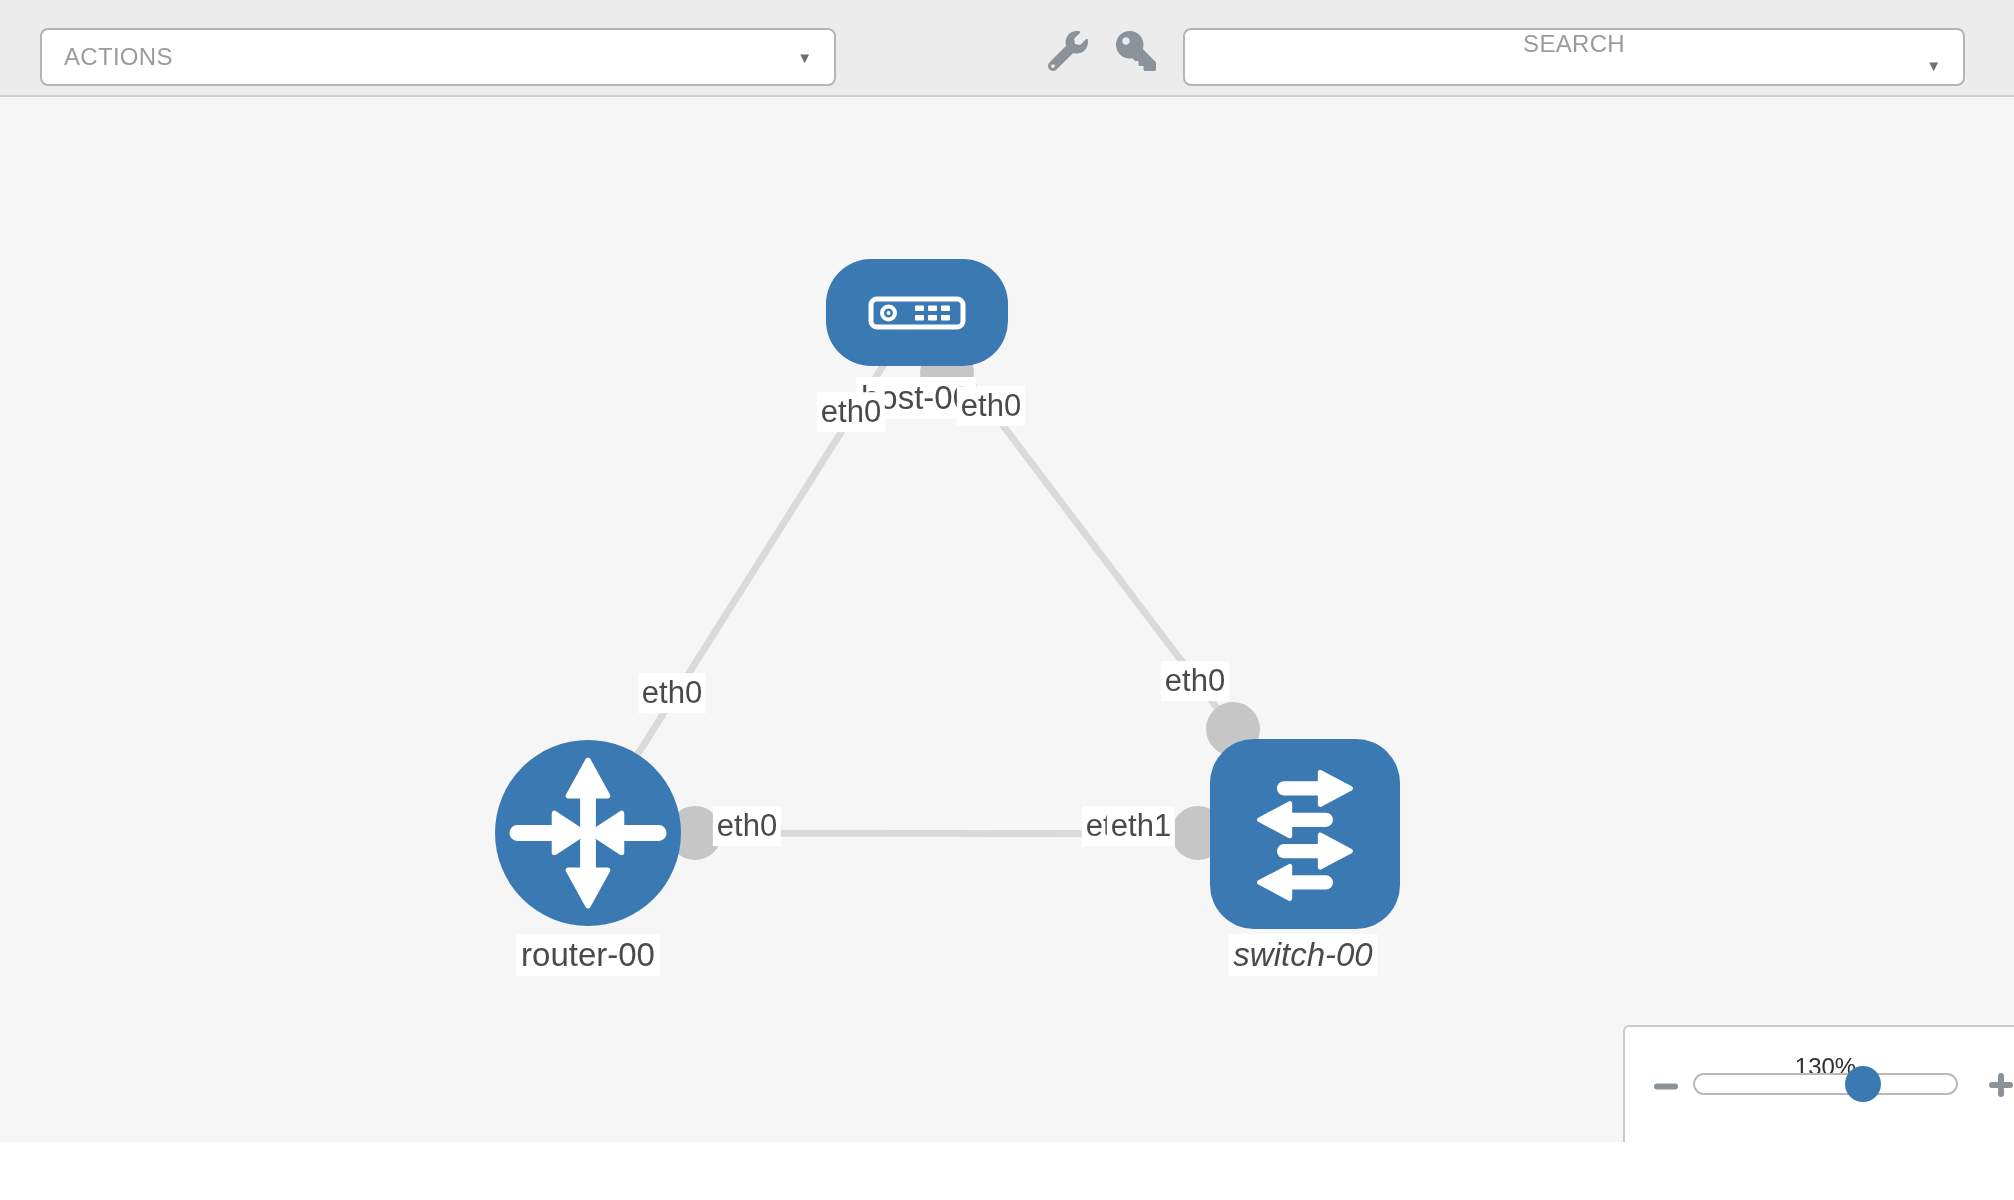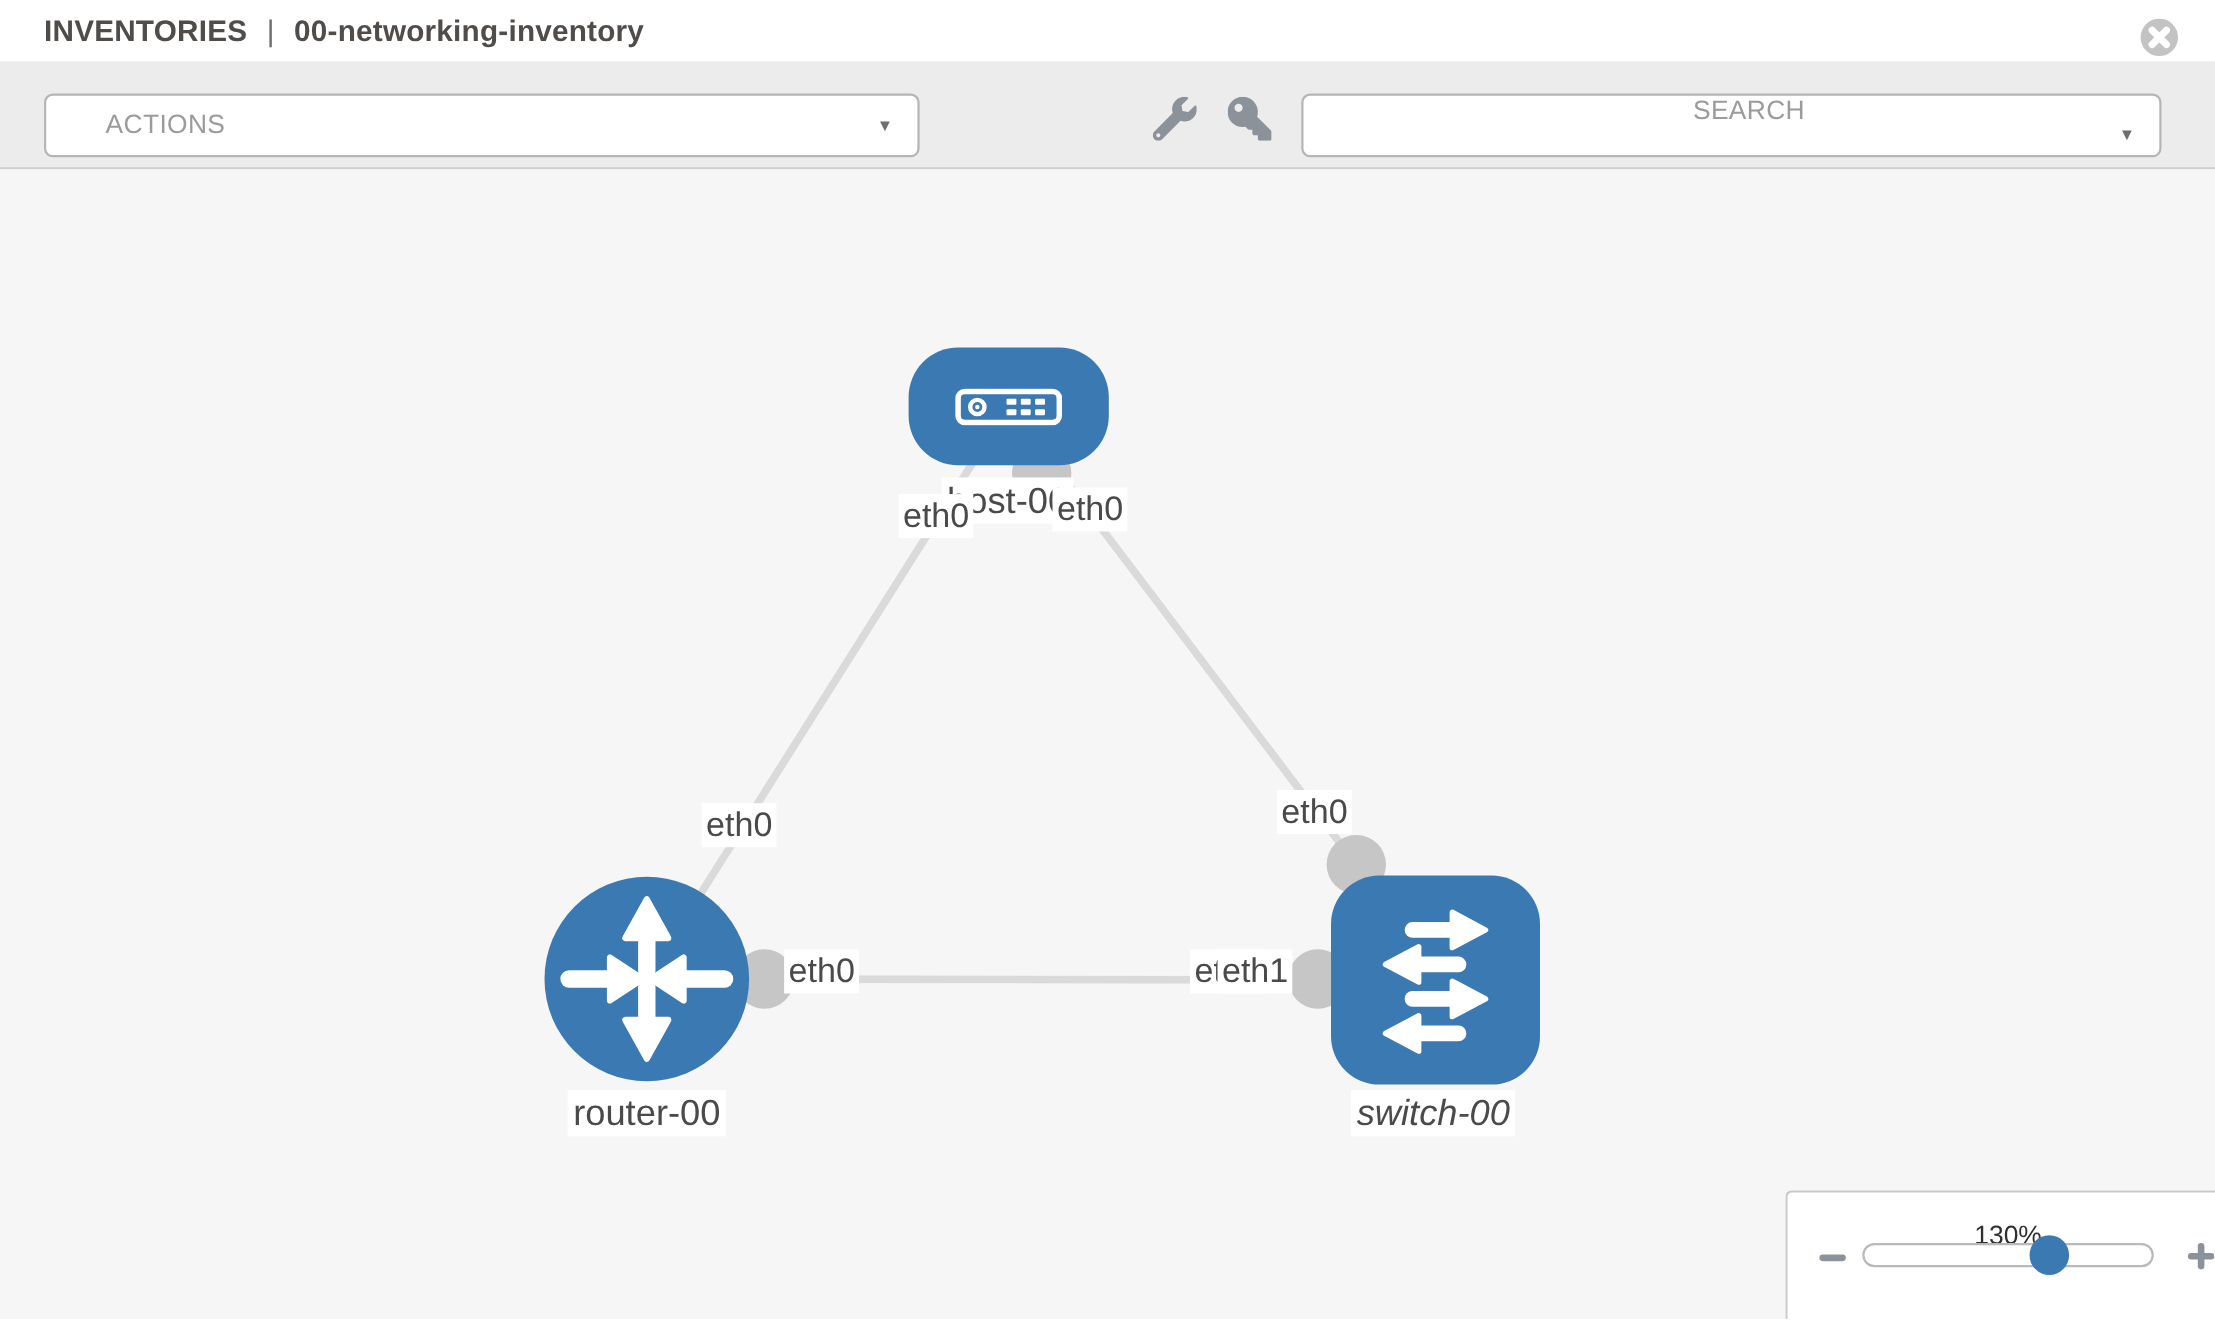--- a/index.html
+++ b/index.html
@@ -28,21 +28,21 @@
   
   .toolbar{
     position:relative;height:97px;background:#ececec;
     border-bottom:2px solid #d0d0d0;box-sizing:border-box;
   }
   .select{
     position:absolute;top:28px;height:58px;background:#ffffff;
     border:2px solid #b5b5b5;border-radius:8px;box-sizing:border-box;
     display:flex;align-items:center;padding:0 22px;cursor:pointer;
   }
-  .select-label{font-size:24px;color:#9b9b9b;letter-spacing:.3px;margin-left:32px;}
+  .select-label{font-size:24px;color:#9b9b9b;letter-spacing:.3px;}
   .caret{margin-left:auto;font-size:15px;color:#6f6f6f;line-height:1;}
   .select.actions{left:40px;width:796px;}
   .select.search{left:1183px;width:782px;flex-direction:column;}
   .icon-btn{
     position:absolute;top:30px;width:44px;height:44px;border:none;
     background:transparent;padding:0;cursor:pointer;
   }
   .icon-btn.wrench{left:1046px;}
   .icon-btn.key{left:1114px;}
 
@@ -83,33 +83,20 @@
   .zoom-handle{
     position:absolute;left:150px;top:-9px;width:36px;height:36px;border-radius:50%;
     background:#3b79b2;cursor:grab;
   }
 </style>
 </head>
 <body>
 
 <div class="app">
 
-  <header class="modal-header">
-    <h1 class="title">
-      <span>INVENTORIES</span>
-      <span class="sep">|</span>
-      <span>00-networking-inventory</span>
-    </h1>
-    <button class="close-btn" aria-label="Close">
-      <svg width="38" height="38" viewBox="0 0 38 38">
-        <circle cx="19" cy="19" r="17" fill="#c3c3c3"></circle>
-        <path d="M12.5 12.5 L25.5 25.5 M25.5 12.5 L12.5 25.5" stroke="#ffffff" stroke-width="6.5" stroke-linecap="round"></path>
-      </svg>
-    </button>
-  </header>
 
   <div class="toolbar">
     <div class="select actions">
       <span class="select-label">ACTIONS</span>
       <span class="caret">▼</span>
     </div>
 
     <button class="icon-btn wrench" aria-label="Configure">
       <svg width="40" height="40" viewBox="0 0 512 512">
         <path fill="#8b9299" d="M507.73 109.1c-2.24-9.03-13.54-12.09-20.12-5.51l-74.36 74.36-67.88-11.31-11.31-67.88 74.36-74.36c6.62-6.62 3.43-17.9-5.66-20.16-47.38-11.74-99.55.91-136.58 37.93-39.64 39.64-50.55 97.1-34.05 147.2L18.74 402.76c-24.99 24.99-24.99 65.51 0 90.5 24.99 24.99 65.51 24.99 90.5 0l213.21-213.21c50.12 16.71 107.47 5.68 147.37-34.22 37.07-37.07 49.7-89.32 37.91-136.73zM64 472c-13.25 0-24-10.75-24-24 0-13.26 10.75-24 24-24s24 10.74 24 24c0 13.25-10.75 24-24 24z"></path>

